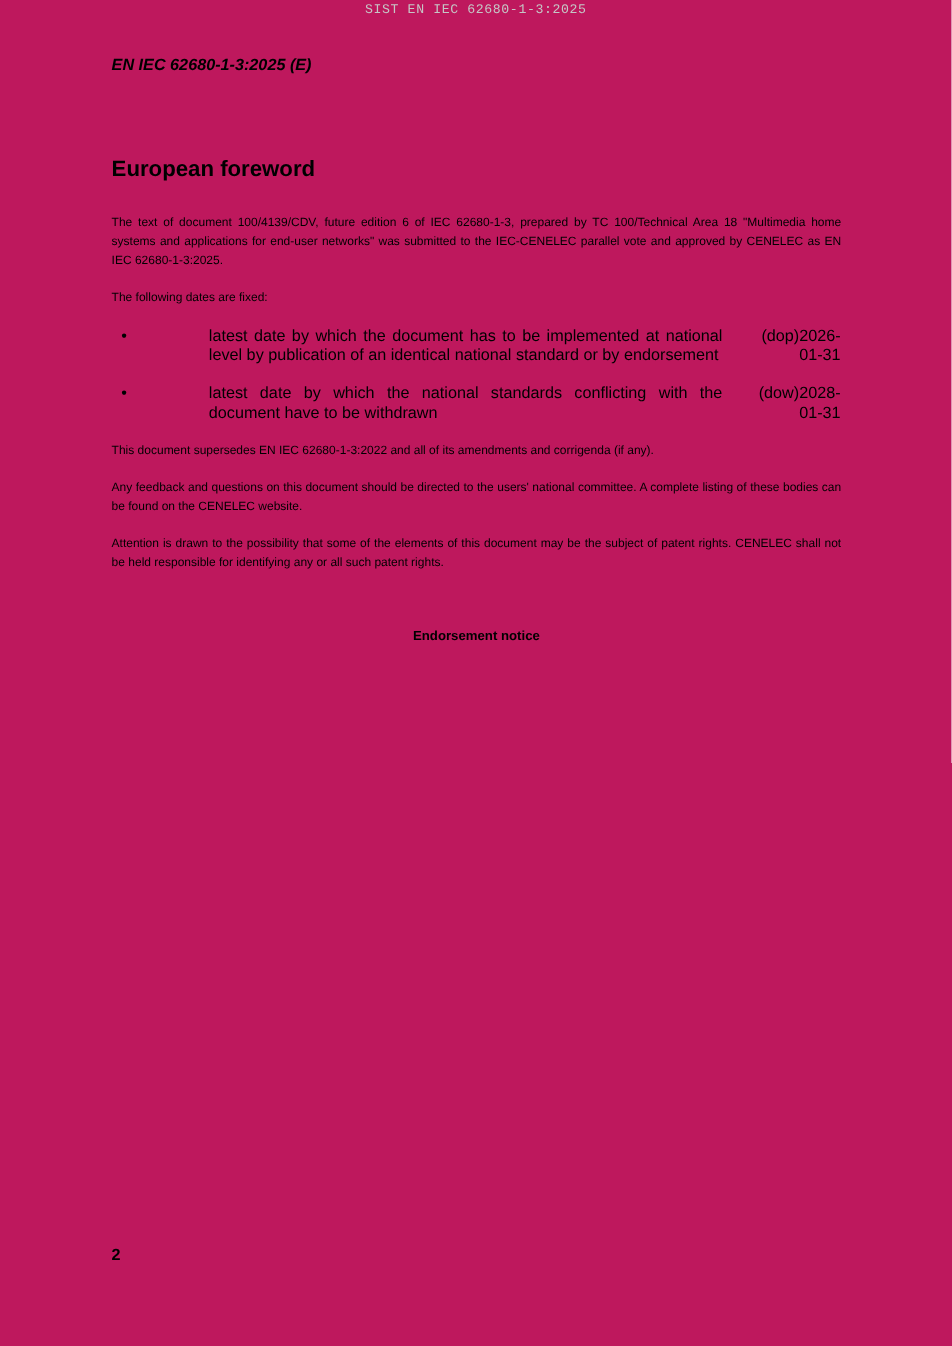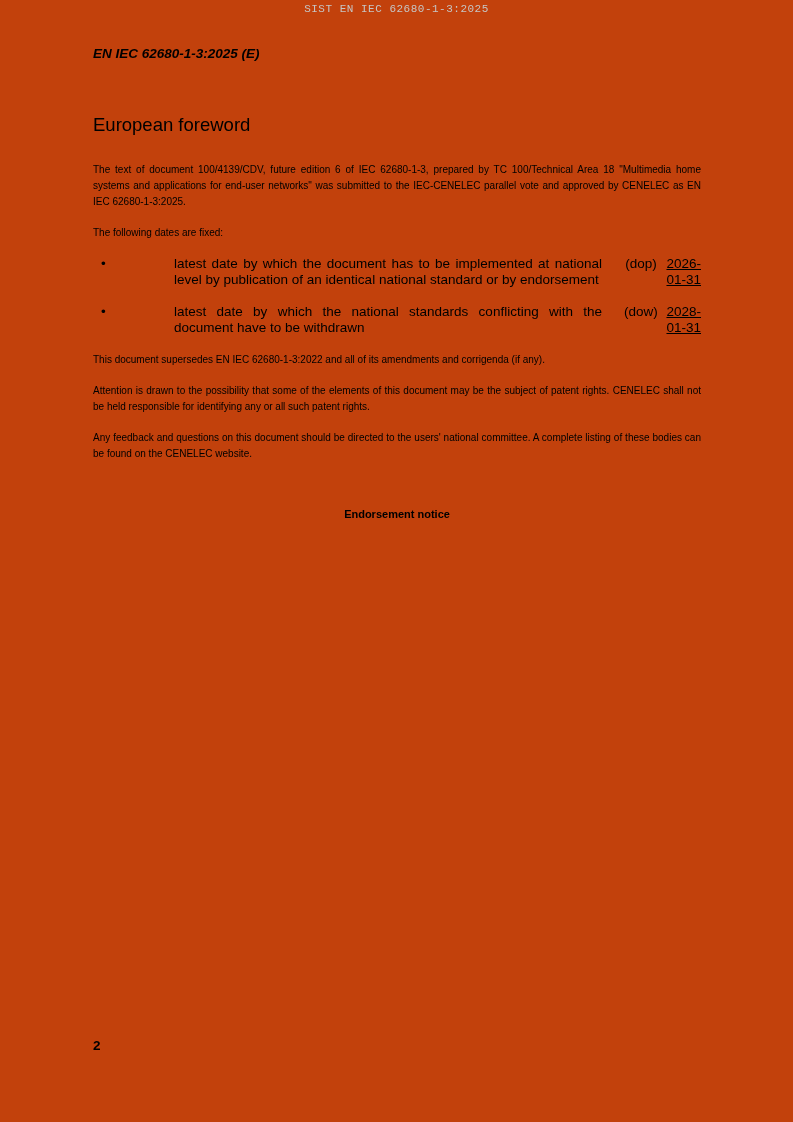--- a/index.html
+++ b/index.html
@@ -4,21 +4,21 @@
 <style>
   html, body {
     margin: 0;
     padding: 0;
     background: #ffffff;
   }
   .page {
     position: relative;
     width: 793px;
     height: 1122px;
-    background: #c2410c;
+    background: #be185d;
     font-family: "Liberation Sans", sans-serif;
     color: #000000;
     overflow: hidden;
   }
   .watermark {
     position: absolute;
     top: 3px;
     left: 0;
     width: 100%;
     text-align: center;
@@ -36,22 +36,22 @@
     font-style: italic;
   }
   .content {
     position: absolute;
     top: 114px;
     left: 93px;
     width: 608px;
   }
   .foreword-title {
     font-size: 18.5px;
-    font-weight: normal;
-    margin: 0 0 26px 0;
+    font-weight: bold;
+    margin: 16px 0 26px 0;
   }
   .para {
     font-size: 10px;
     line-height: 16px;
     text-align: justify;
     margin: 0 0 15px 0;
   }
   .dates-intro {
   }
   .date-item {
@@ -67,26 +67,24 @@
     box-sizing: border-box;
   }
   .date-text {
     flex: 0 0 428px;
     text-align: justify;
     margin-left: 44px;
   }
   .date-abbr {
     flex: 0 0 50px;
     margin-left: 14px;
-    text-align: center;
+    text-align: right;
   }
   .date-value {
     flex: 1 1 auto;
-    text-align: right;
-    text-decoration: underline;
   }
   .endorsement-title {
     font-size: 11px;
     font-weight: bold;
     text-align: center;
     margin: 46px 0 42px 0;
   }
   .page-number {
     position: absolute;
     left: 93px;
@@ -121,23 +119,23 @@
 
     <div class="date-item">
       <span class="bullet-marker">•</span>
       <span class="date-text">latest date by which the national standards conflicting with the document have to be withdrawn</span>
       <span class="date-abbr">(dow)</span>
       <span class="date-value">2028-01-31</span>
     </div>
 
     <p class="para">This document supersedes EN IEC 62680-1-3:2022 and all of its amendments and corrigenda (if any).</p>
 
+    <p class="para">Any feedback and questions on this document should be directed to the users' national committee. A complete listing of these bodies can be found on the CENELEC website.</p>
+
     <p class="para">Attention is drawn to the possibility that some of the elements of this document may be the subject of patent rights. CENELEC shall not be held responsible for identifying any or all such patent rights.</p>
-
-    <p class="para">Any feedback and questions on this document should be directed to the users' national committee. A complete listing of these bodies can be found on the CENELEC website.</p>
 
     <h2 class="endorsement-title">Endorsement notice</h2>
 
 
   </div>
 
   <div class="page-number">2</div>
 
 </div>
 

